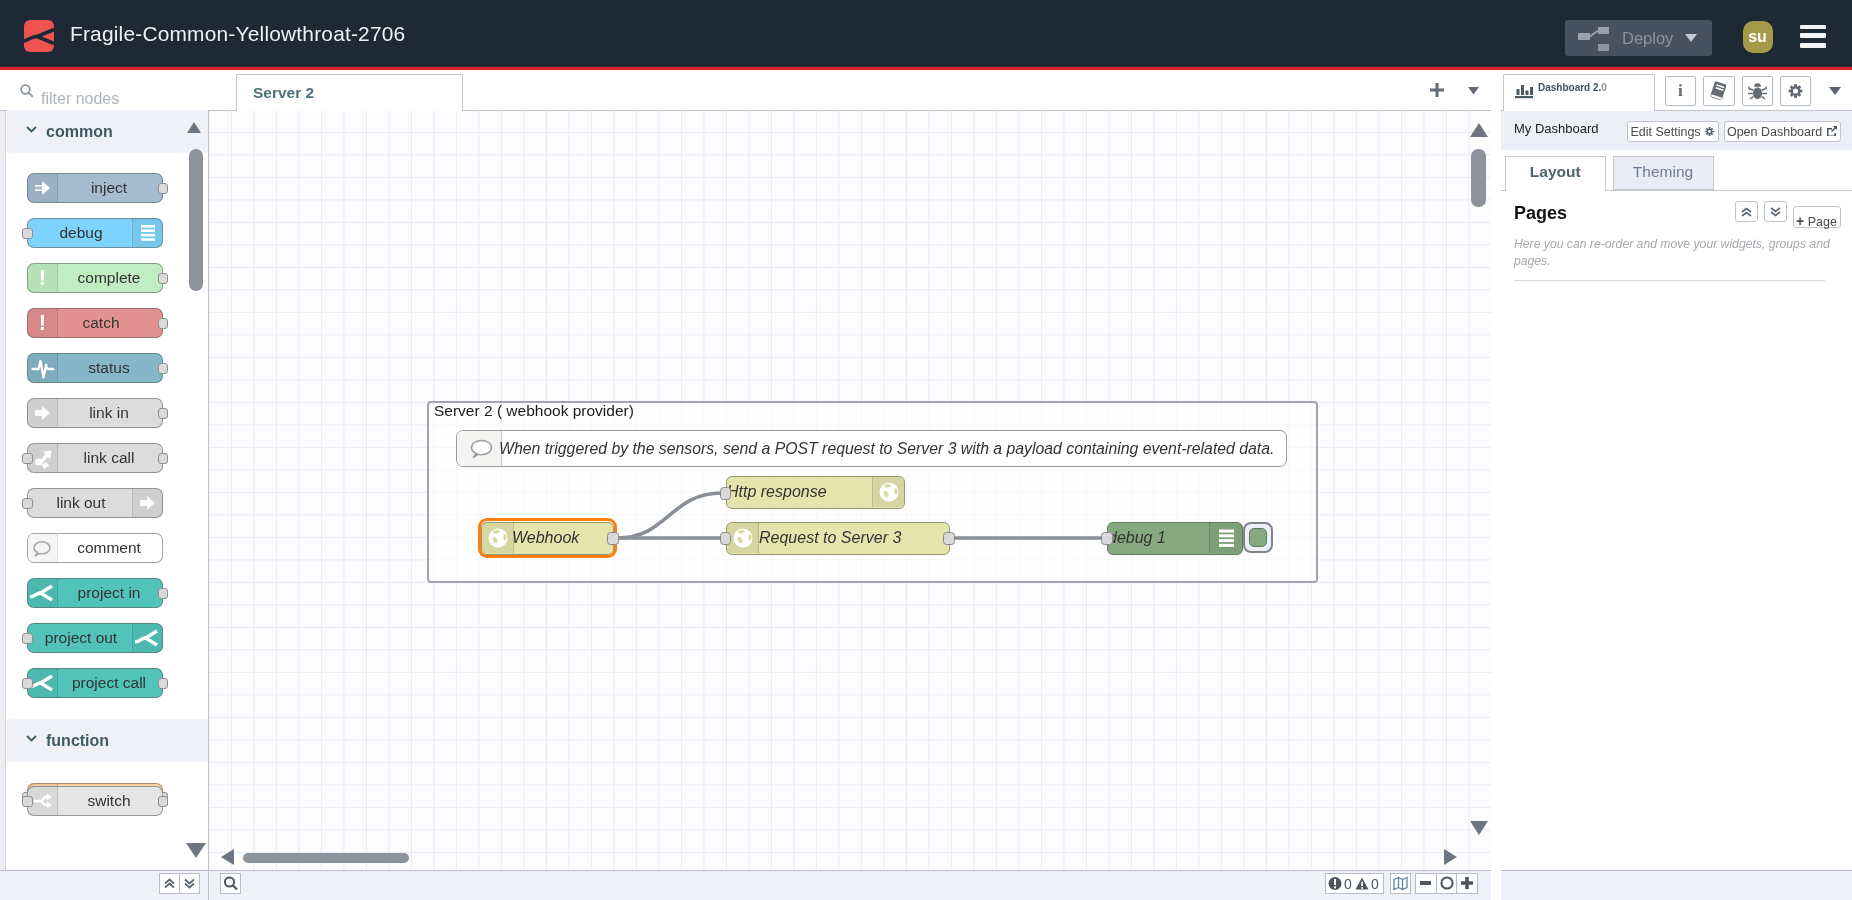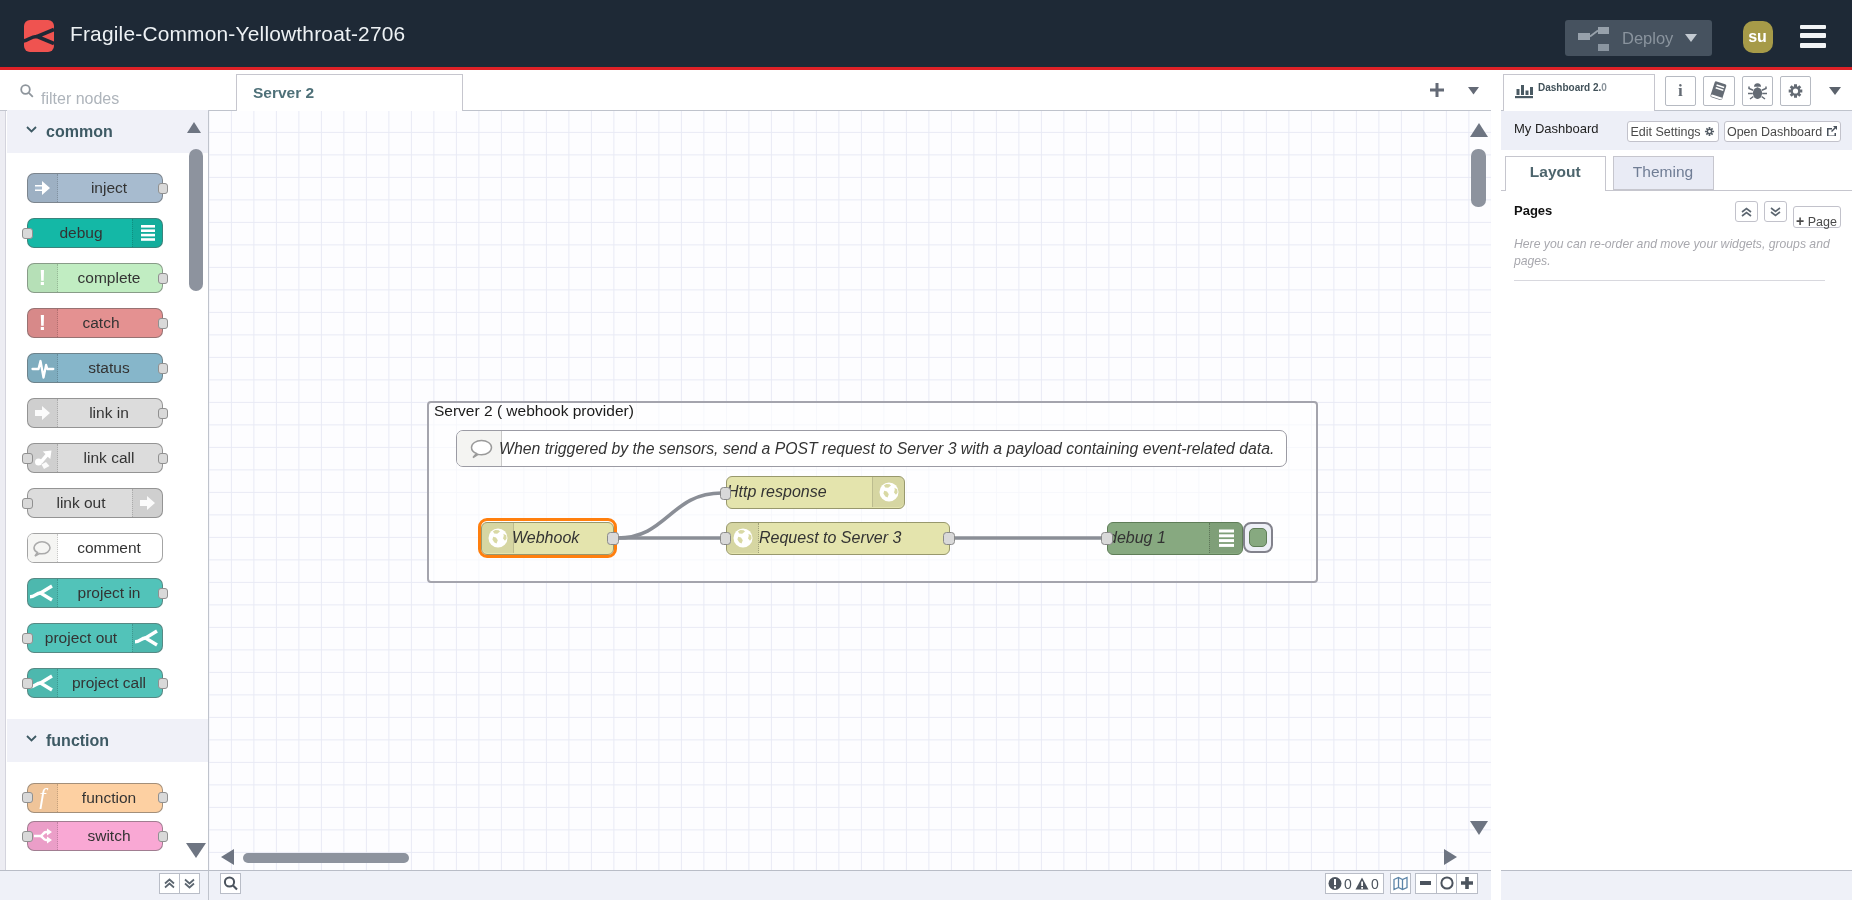--- a/index.html
+++ b/index.html
@@ -143,21 +143,21 @@
   function</div>
 
 <div class="abs pnode" style="top:173px;background:#a7bbcf">
   <div class="isec isecL"><svg width="30" height="28" viewBox="0 0 30 28">
         <path d="M7 11h7v-4l8 7-8 7v-4h-7z" fill="#fff"></path>
         <path d="M7 13.2h7M7 14.8h7" stroke="#a7bbcf" stroke-width="1.4"></path>
       </svg></div>
   <div class="lbl" style="padding-left:28px">inject</div>
   <div class="pport pportR"></div>
 </div>
-<div class="abs pnode" style="top:218px;background:#14b8a6">
+<div class="abs pnode" style="top:218px;background:#7dd3fc">
   <div class="isec isecR"><svg width="30" height="28" viewBox="0 0 30 28">
         <g fill="#fff">
           <rect x="8" y="6" width="14" height="2.6"></rect>
           <rect x="8" y="10.4" width="14" height="2.6"></rect>
           <rect x="8" y="14.8" width="14" height="2.6"></rect>
           <rect x="8" y="19.2" width="14" height="2.6"></rect>
         </g>
       </svg></div>
   <div class="lbl" style="padding-right:28px">debug</div>
   <div class="pport pportL"></div>
@@ -247,21 +247,21 @@
     <div class="pport pportR"></div>
 </div>
 <div class="abs pnode" style="top:782.5px;background:#fdd0a2">
   <div class="isec isecL">
       <div style="color:#fff;font-size:23px;font-style:italic;font-family:'Liberation Serif',serif;text-align:center;line-height:26px">f</div>
     </div>
   <div class="lbl" style="padding-left:28px">function</div>
   <div class="pport pportL"></div>
     <div class="pport pportR"></div>
 </div>
-<div class="abs pnode" style="top:821px;background:#f9a8d4">
+<div class="abs pnode" style="top:786px;background:#e5e5e5">
   <div class="isec isecL"><svg width="30" height="28" viewBox="0 0 30 28">
         <path d="M6 14h6c3 0 3-4 6-4h2M12 14c3 0 3 4 6 4h2" stroke="#fff" stroke-width="2.4" fill="none"></path>
         <path d="M19 6.5l5 3.5-5 3.5zM19 14.5l5 3.5-5 3.5z" fill="#fff"></path>
       </svg></div>
   <div class="lbl" style="padding-left:28px">switch</div>
   <div class="pport pportL"></div>
     <div class="pport pportR"></div>
 </div>
 
 <div class="abs tri" style="left:187px;top:122px;border-left:7.5px solid transparent;border-right:7.5px solid transparent;border-bottom:11px solid #6e7582;"></div>
@@ -485,21 +485,21 @@
   <svg style="vertical-align:-1.5px" width="12" height="12" viewBox="0 0 12 12">
       <path d="M1 3h5v1.5H2.5v6h6V8H10v3H1zM7 1h4v4l-1.5-1.5L6 7 5 6l3.5-3.5z" fill="#4a525c"></path>
     </svg></div>
 
 <div class="abs" style="left:1505px;top:155.5px;width:100.5px;height:35px;background:#fff;border:1px solid #c6c6ce;border-bottom:none;z-index:3"></div>
 <div class="abs" style="left:1505px;top:163px;width:100.5px;text-align:center;font-weight:bold;font-size:15.5px;color:#4d656d;z-index:4">Layout</div>
 <div class="abs" style="left:1612.5px;top:155.5px;width:101px;height:34px;background:#e9ebf5;border:1px solid #c6c6ce;z-index:3"></div>
 <div class="abs" style="left:1612.5px;top:163px;width:101px;text-align:center;font-size:15.5px;color:#707d95;z-index:4">Theming</div>
 <div class="abs" style="left:1500.5px;top:189.5px;width:351.5px;height:1px;background:#c6c6ce;z-index:2"></div>
 
-<div class="abs" style="left:1514px;top:203px;font-size:13px;font-weight:bold;color:#111">Pages</div>
+<div class="abs" style="left:1514px;top:203px;font-size:18px;font-weight:bold;color:#111">Pages</div>
 <div class="abs minibtn" style="left:1735px;top:200.5px;width:23px">
   <svg style="margin-top:4px" width="13" height="12" viewBox="0 0 13 12">
       <g stroke="#5c6670" stroke-width="1.6" fill="none">
         <path d="M2 6l4.5-3.5L11 6M2 10l4.5-3.5L11 10"></path>
       </g>
     </svg></div>
 <div class="abs minibtn" style="left:1763.5px;top:200.5px;width:23px">
   <svg style="margin-top:4px" width="13" height="12" viewBox="0 0 13 12">
       <g stroke="#5c6670" stroke-width="1.6" fill="none">
         <path d="M2 2l4.5 3.5L11 2M2 6l4.5 3.5L11 6"></path>

